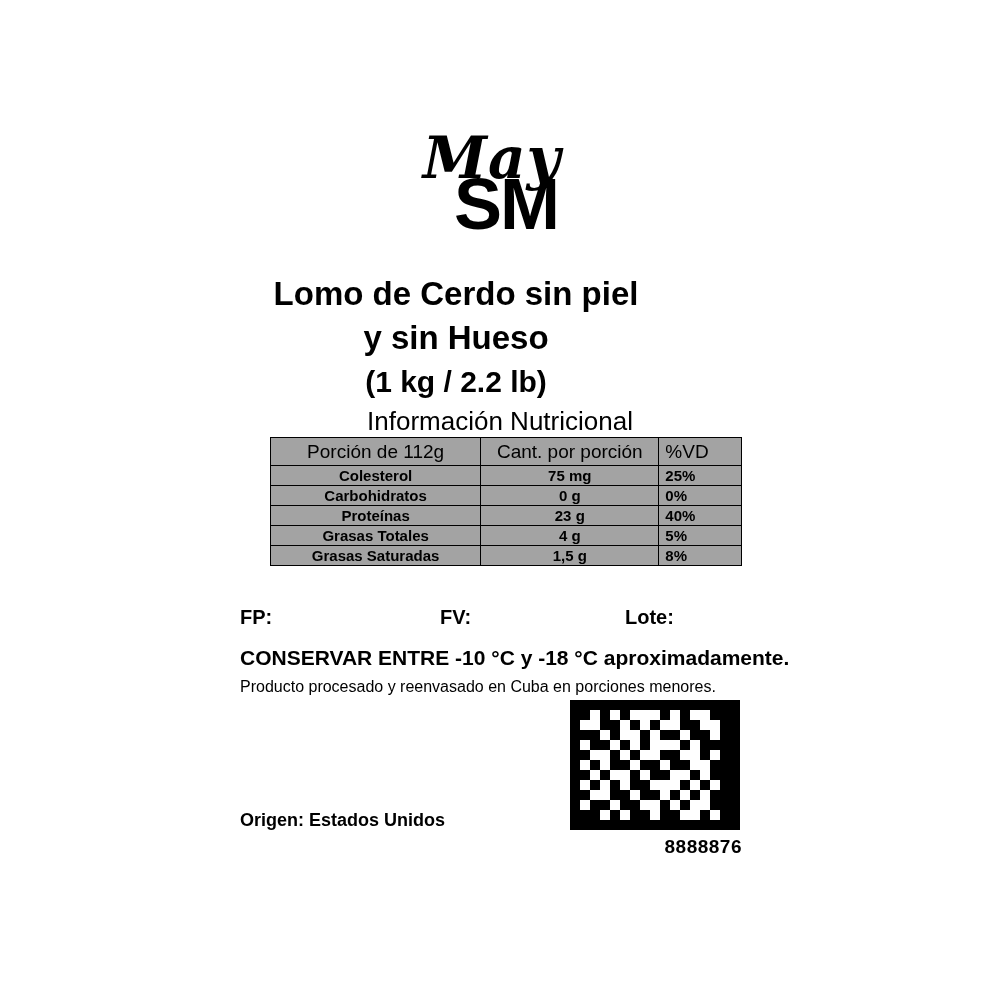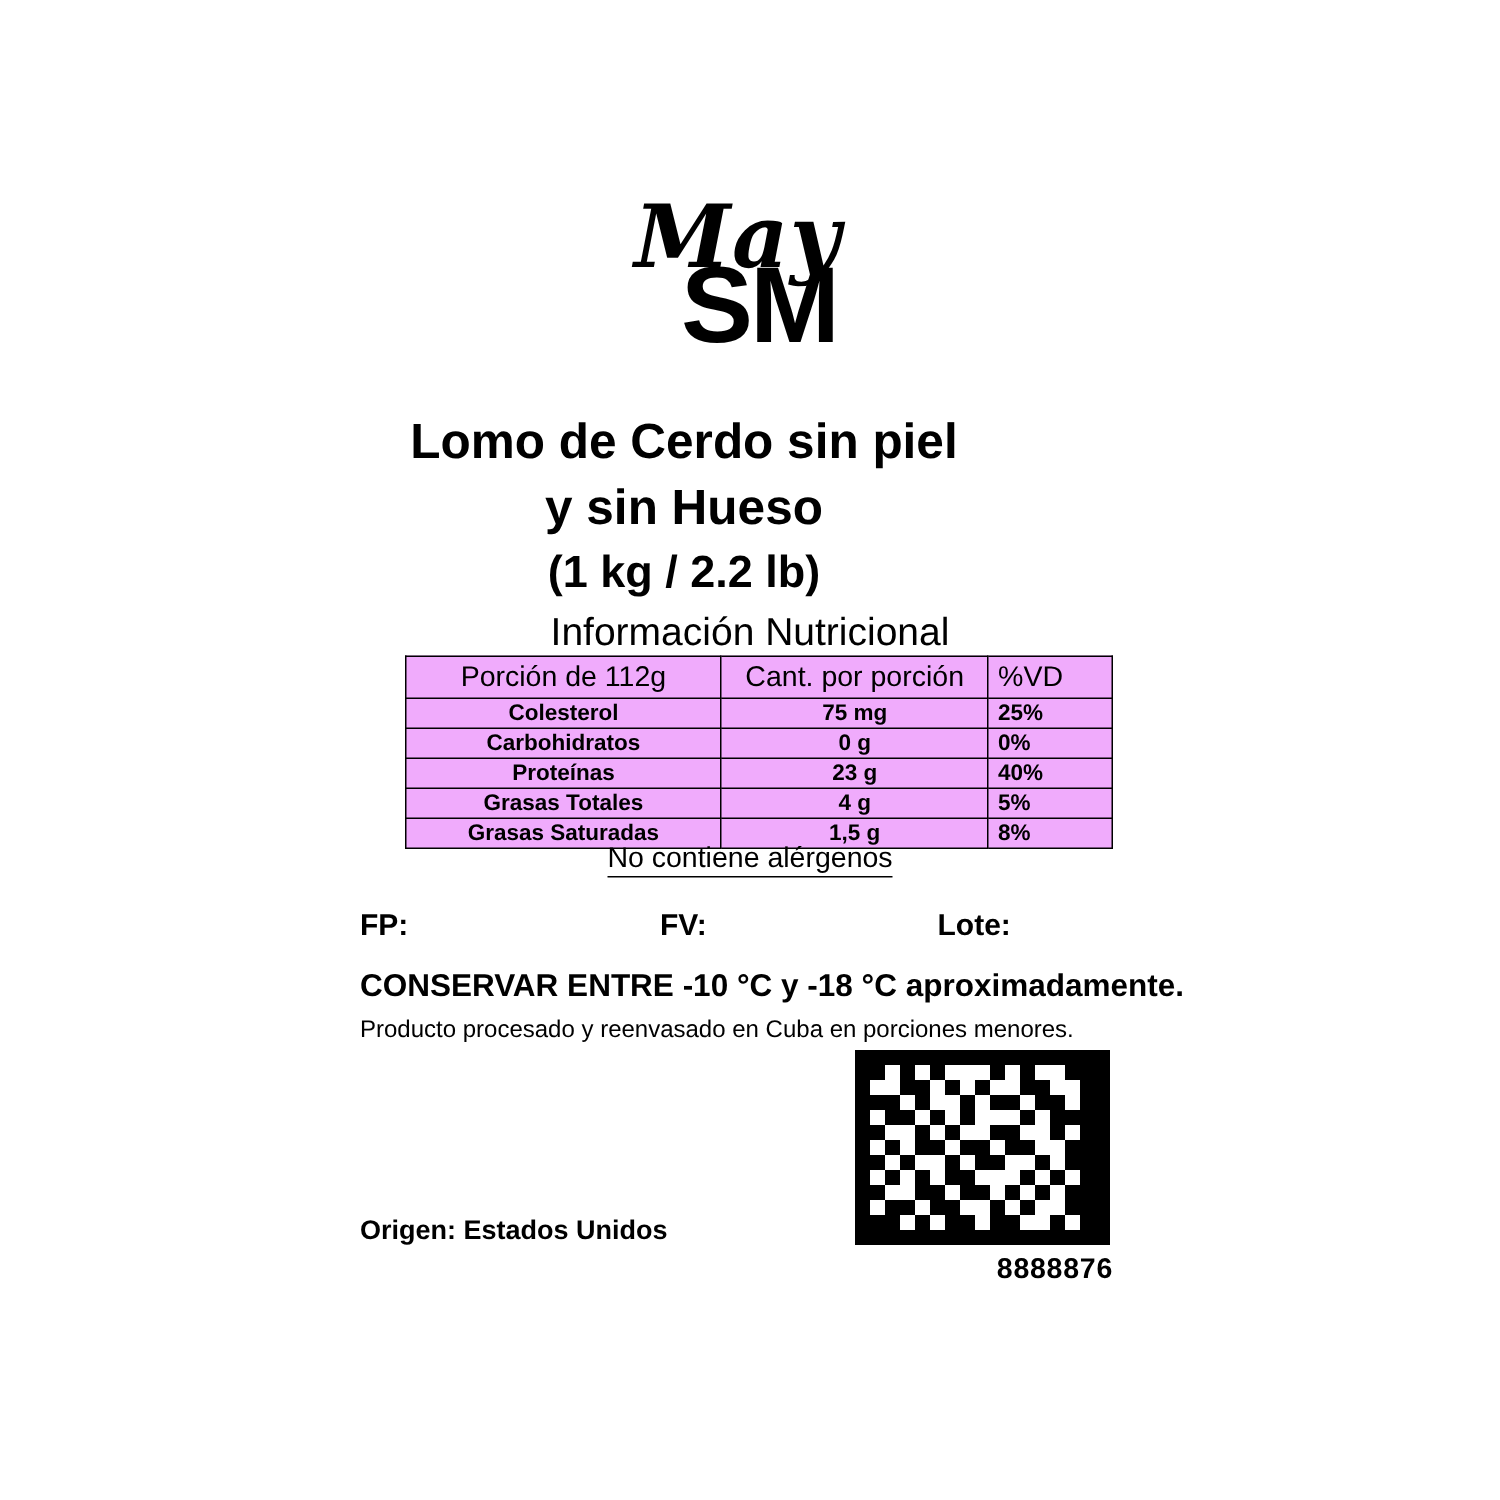--- a/index.html
+++ b/index.html
@@ -81,21 +81,21 @@
     font-size: 26px;
     font-weight: 400;
   }
 
   table.nutri {
     position: absolute;
     left: 270px;
     top: 437px;
     width: 472px;
     border-collapse: collapse;
-    background: #f0abfc;
+    background: #a3a3a3;
   }
   table.nutri th,
   table.nutri td {
     border: 1px solid #000000;
     font-size: 15px;
     padding: 1px 15px;
     font-weight: 700;
     line-height: 17px;
   }
   table.nutri thead th {
@@ -226,23 +226,20 @@
         <td class="col-c">5%</td>
       </tr>
       <tr>
         <td class="col-a">Grasas Saturadas</td>
         <td class="col-b">1,5 g</td>
         <td class="col-c">8%</td>
       </tr>
     </tbody>
   </table>
 
-  <div class="allergen">
-    <span>No contiene alérgenos</span>
-  </div>
 
   <div class="fields">
     <span class="f-fp">FP:</span>
     <span class="f-fv">FV:</span>
     <span class="f-lote">Lote:</span>
   </div>
 
   <div class="storage">CONSERVAR ENTRE -10 °C y -18 °C aproximadamente.</div>
   <div class="processed">Producto procesado y reenvasado en Cuba en porciones menores.</div>
   <div class="origin">Origen: Estados Unidos</div>

